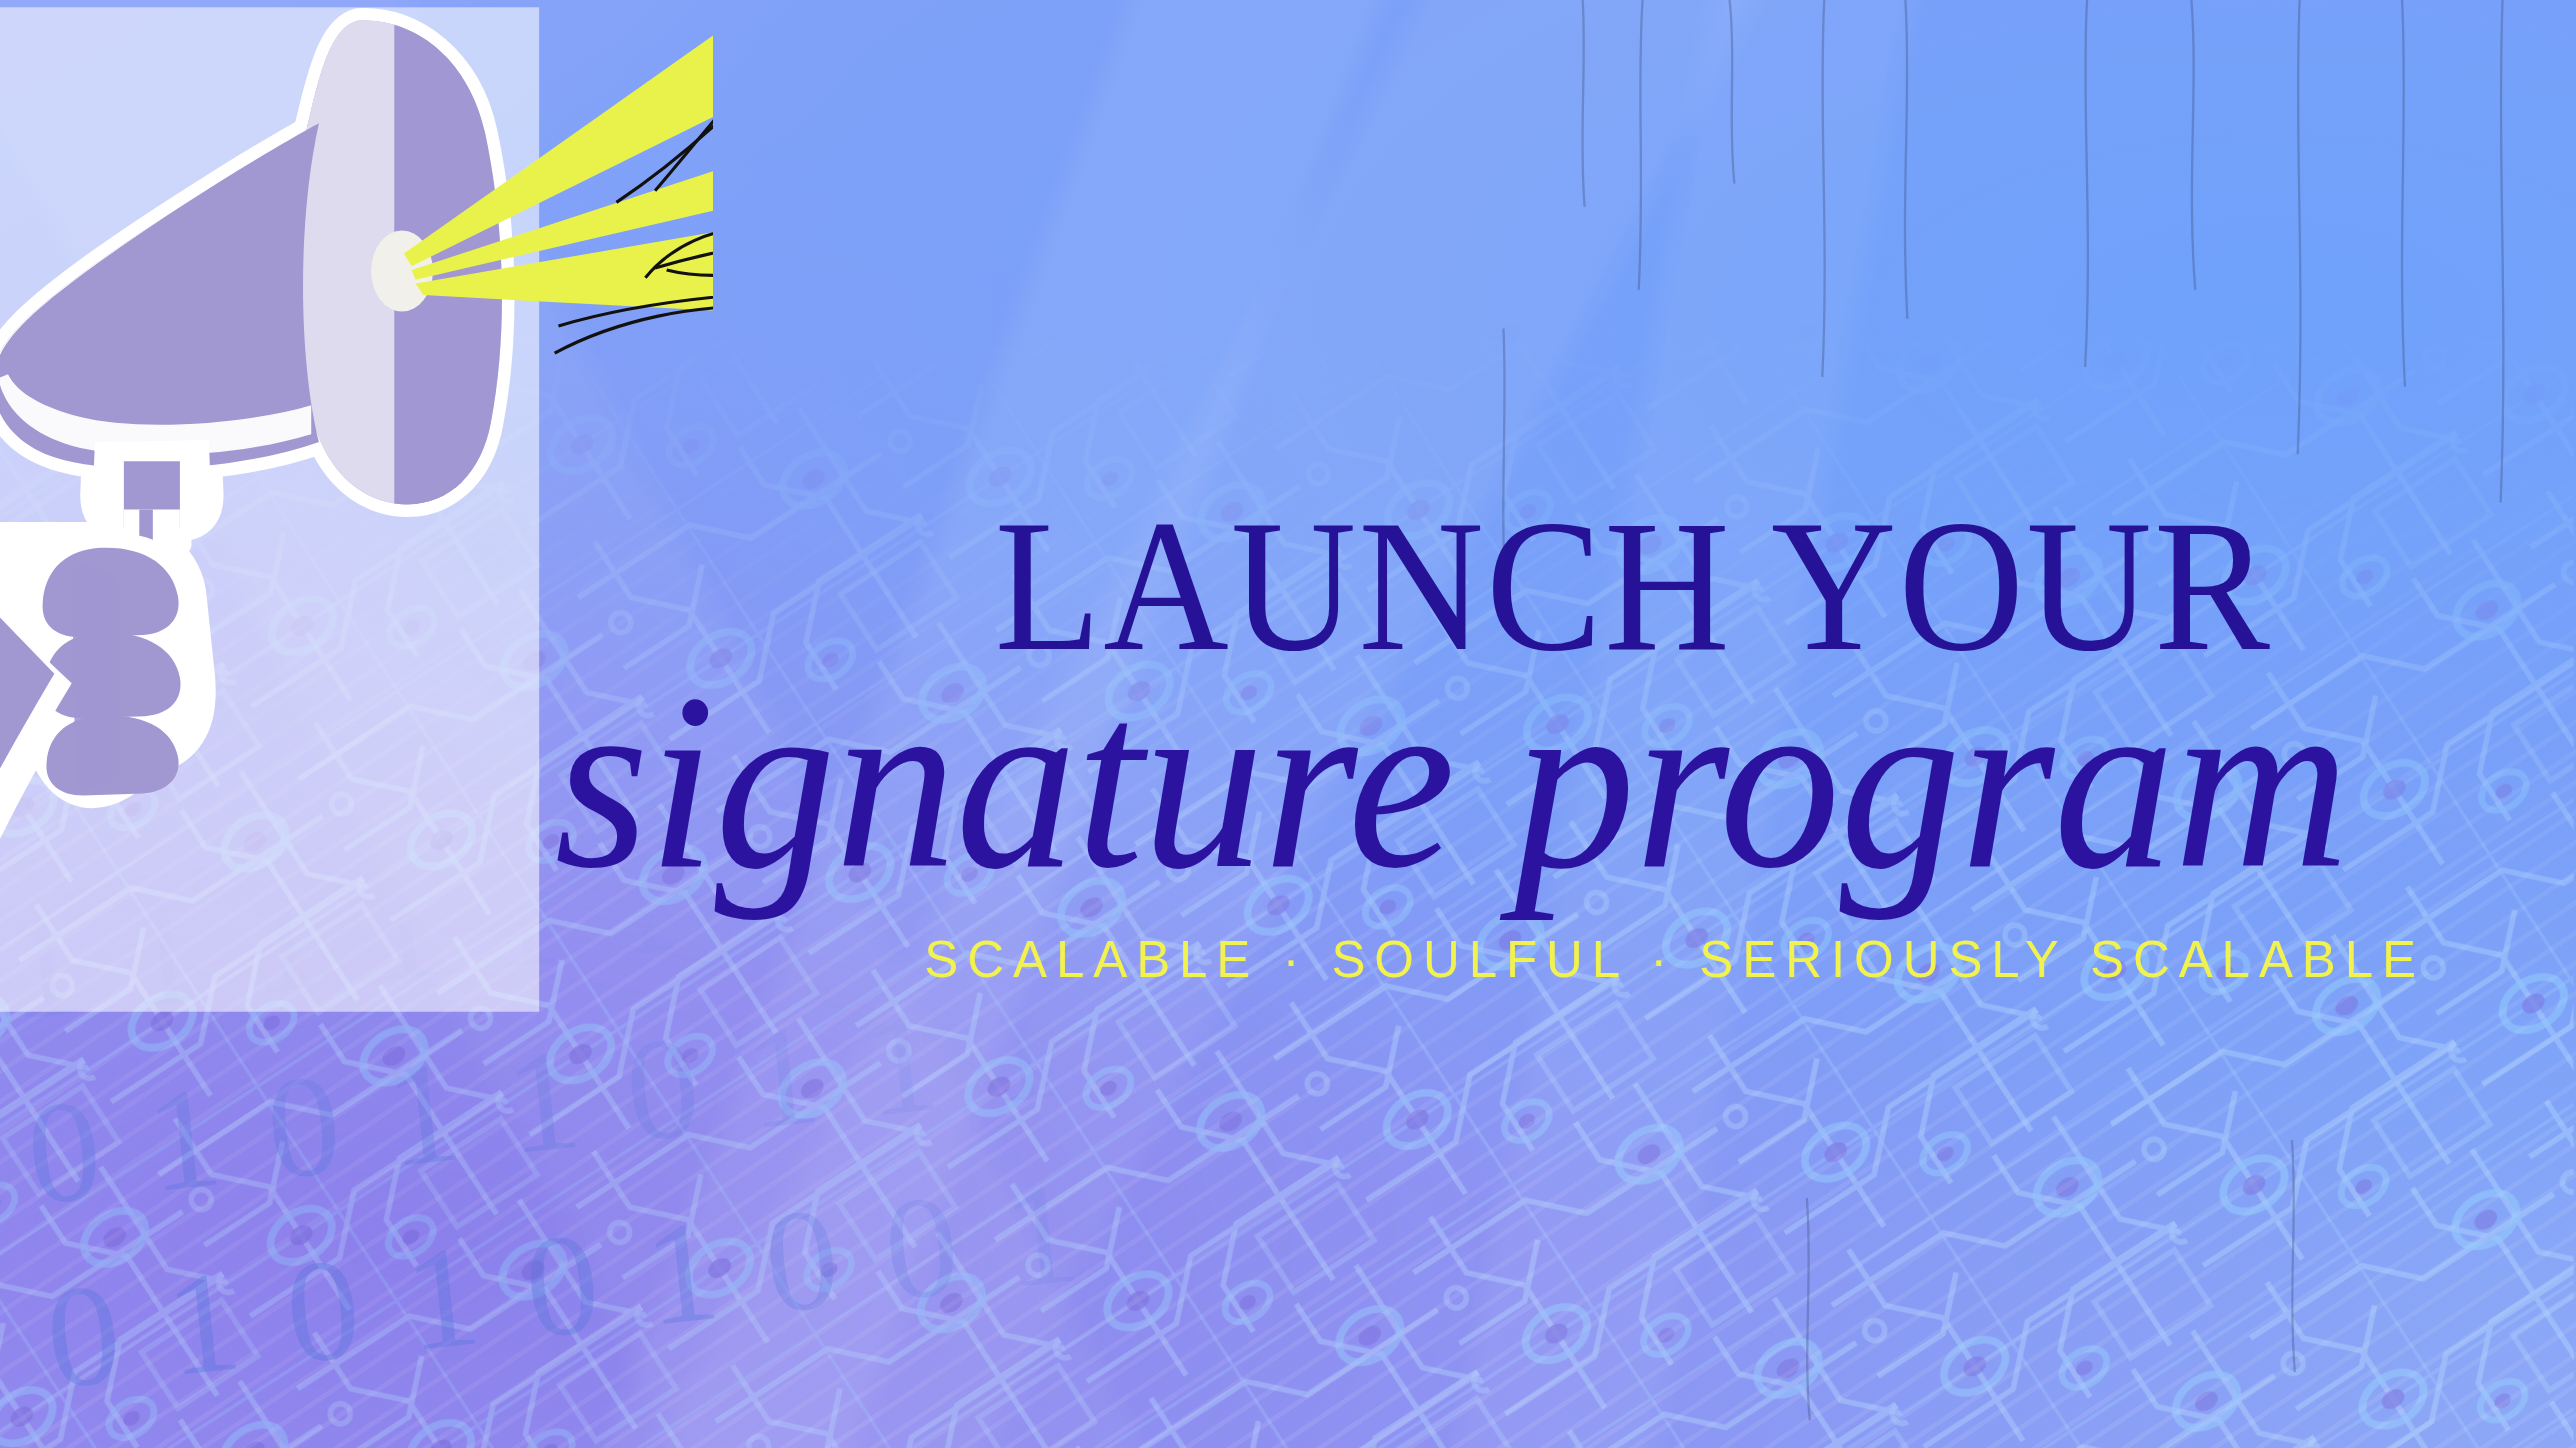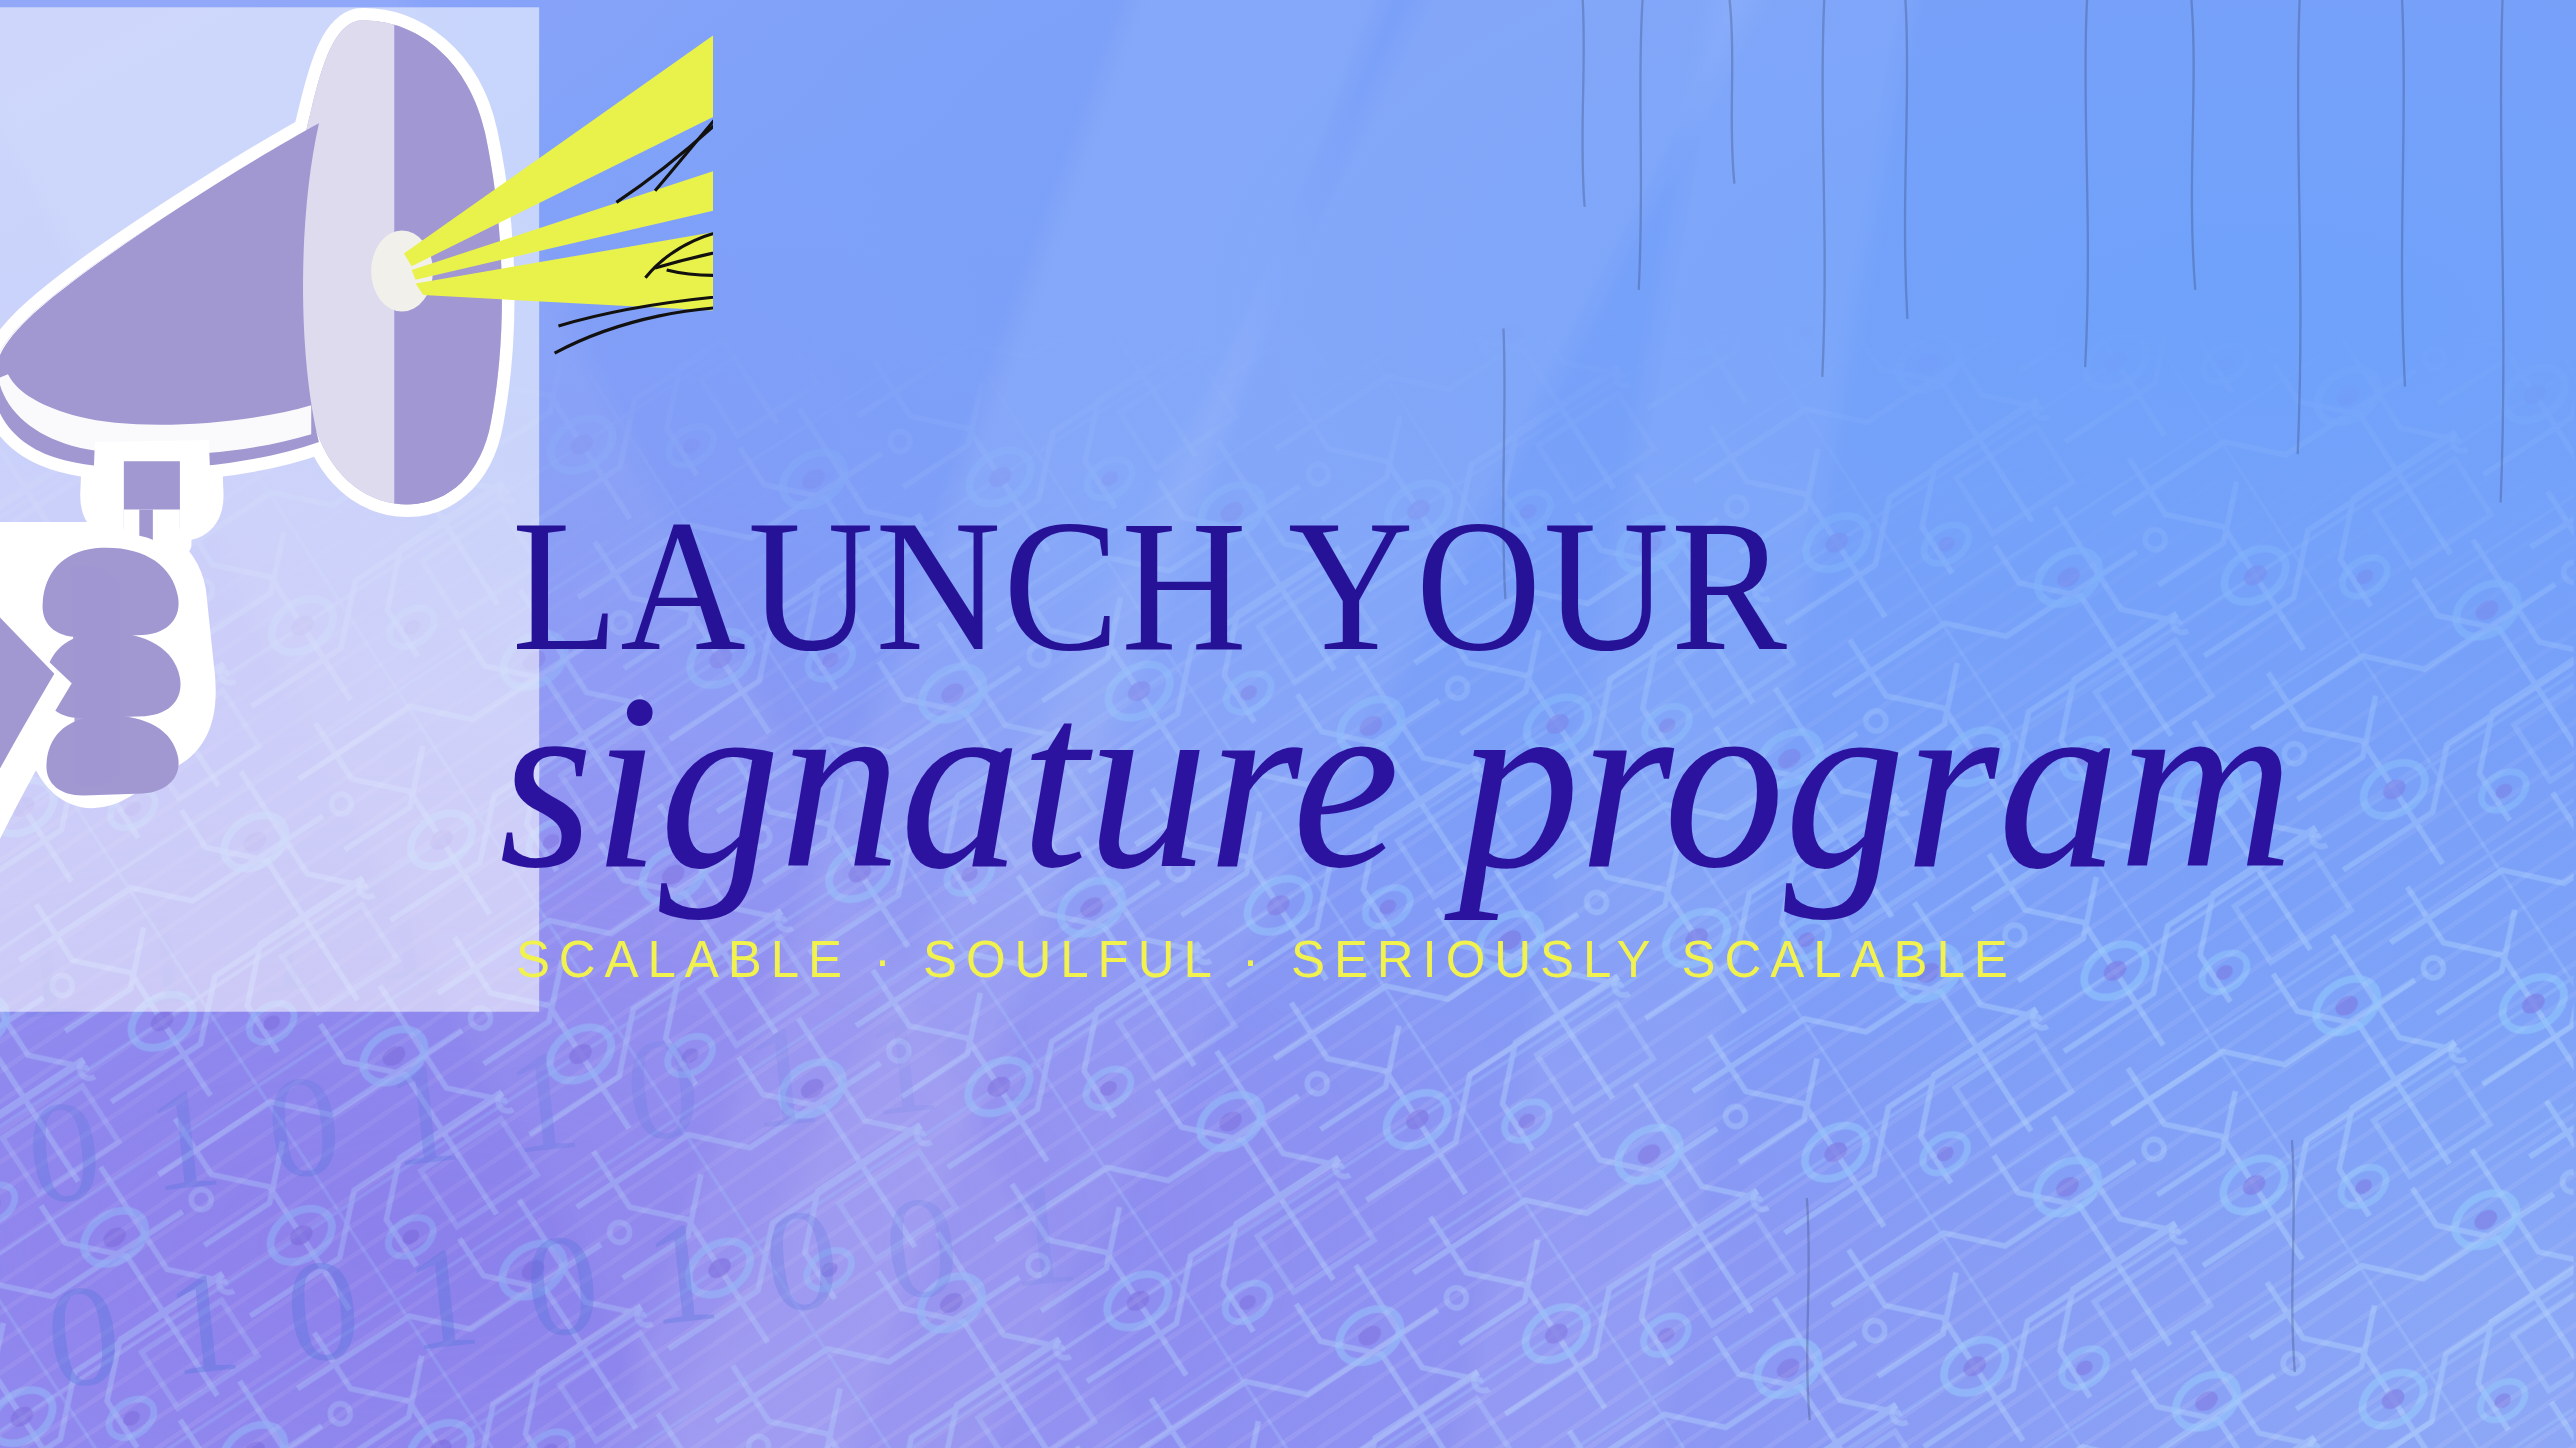--- a/index.html
+++ b/index.html
@@ -80,20 +80,21 @@
 
   
   .art{ position:absolute; left:-21px; top:-11.6px; width:734px; height:1034px; }
   .art svg{ width:100%; height:100%; display:block; }
 
   
   .copy{
     position:absolute;
     left:512px; top:493px;
     width:1913px;
+    text-align:right;
   }
   .headline{
     margin:0;
     font-family:"Liberation Serif", serif;
     font-weight:400;
     font-size:189px;
     line-height:.98;
     letter-spacing:.012em;
     color:#261296;
     transform:scaleX(.92);

